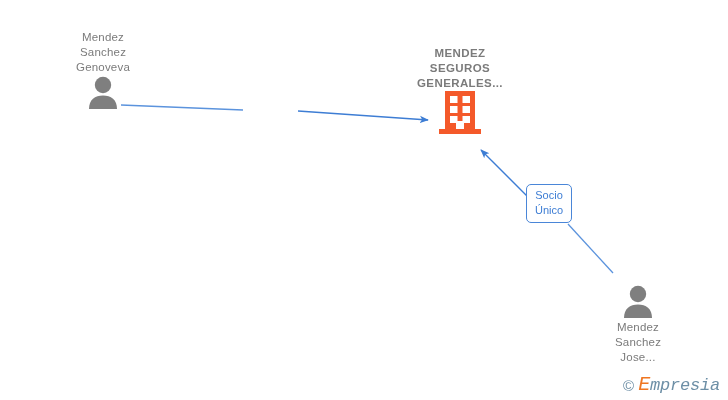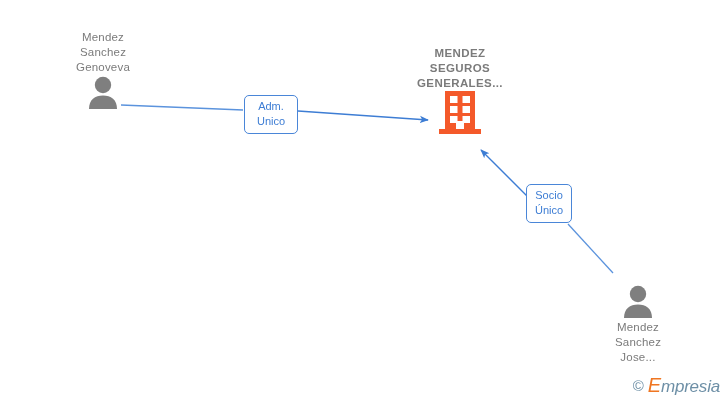--- a/index.html
+++ b/index.html
@@ -88,21 +88,21 @@
     align-items: center;
     gap: 4px;
     user-select: none;
   }
   .wm-c {
     color: #6d8fa6;
     font-size: 15px;
     line-height: 1;
   }
   .wm-text {
-    font-family: Liberation Sans, sans-serif;
+    font-family: Liberation Mono, monospace;
     font-style: italic;
     font-size: 17px;
     line-height: 1;
     color: #6d8fa6;
     letter-spacing: -0.2px;
   }
   .wm-text .wm-e {
     color: #ef7622;
     font-size: 20px;
   }
@@ -134,22 +134,20 @@
   <div class="person-node" style="left:28px; top:30px;">
     <div class="person-label">Mendez
 Sanchez
 Genoveva</div>
     <svg class="person-icon" viewBox="0 0 150 34" xmlns="http://www.w3.org/2000/svg">
       <circle cx="75" cy="10" r="8.2" fill="#7f7f7f"></circle>
       <path d="M 61 34 C 61 24.5 67 20.5 75 20.5 C 83 20.5 89 24.5 89 34 Z" fill="#7f7f7f"></path>
     </svg>
   </div>
 
-  <div class="rel-box" style="left:244px; top:95px; width:54px;">Adm.
-Unico</div>
 
   <div class="company-node" style="left:365px; top:46px;">
     <div class="company-label">MENDEZ
 SEGUROS
 GENERALES...</div>
     <svg class="company-icon" viewBox="0 0 190 44" xmlns="http://www.w3.org/2000/svg">
 
       <rect x="80" y="0" width="30" height="38" fill="#f4592a"></rect>
 
       <rect x="74" y="38" width="42" height="5" fill="#f4592a"></rect>

